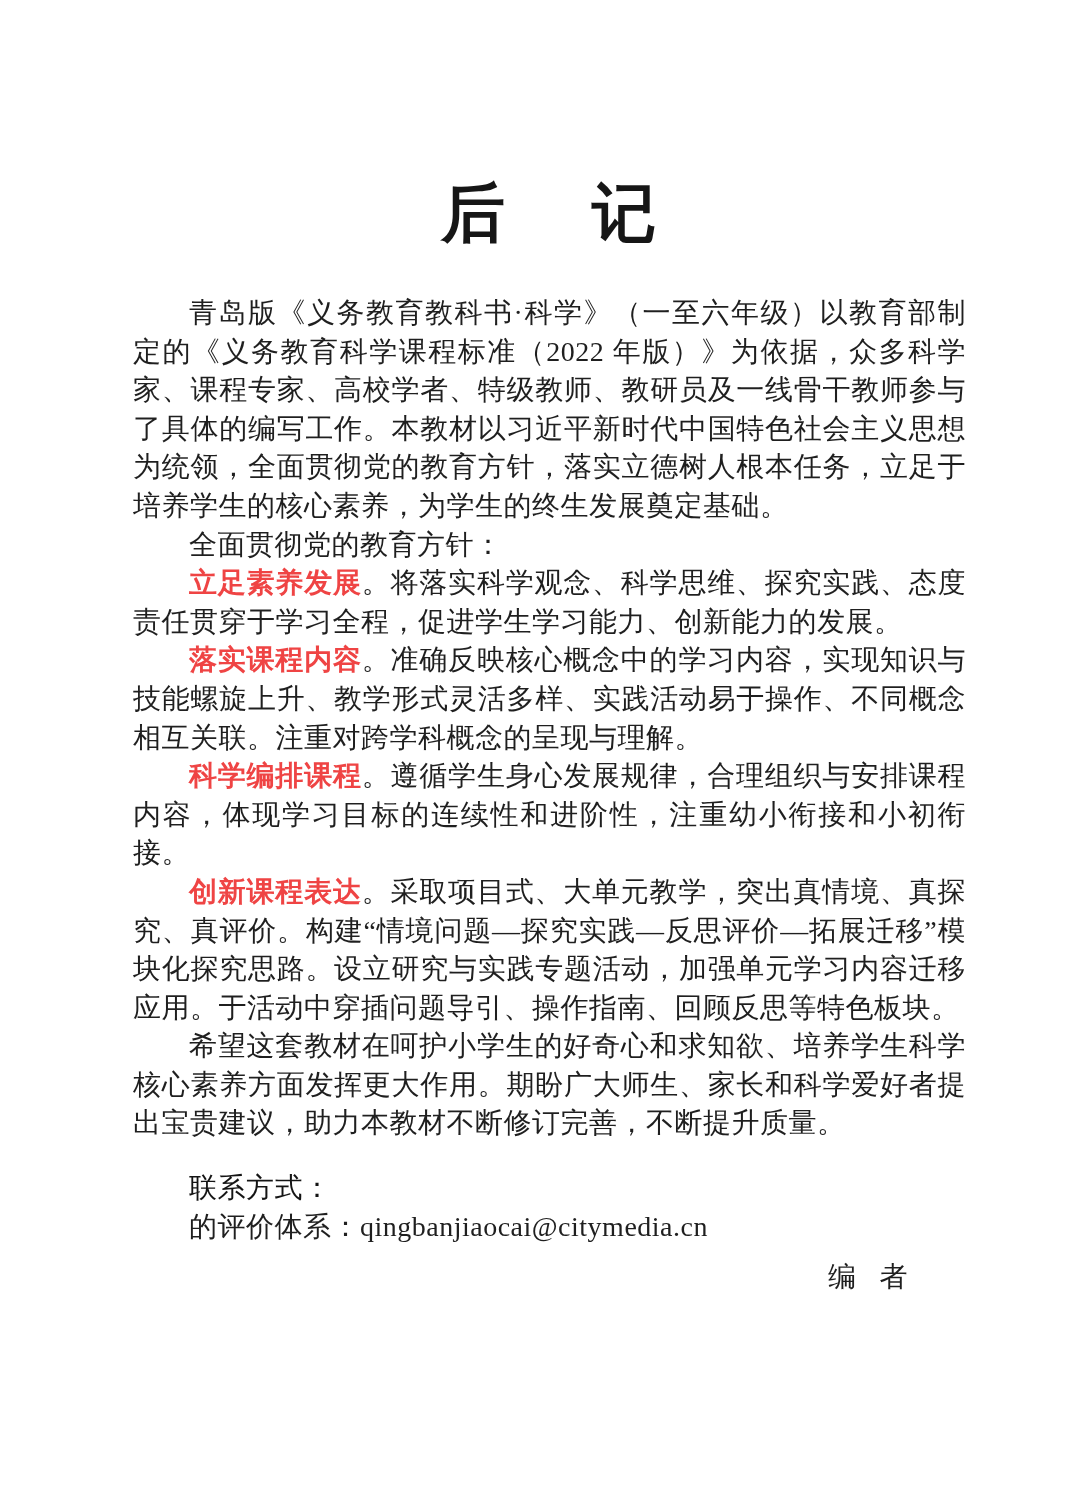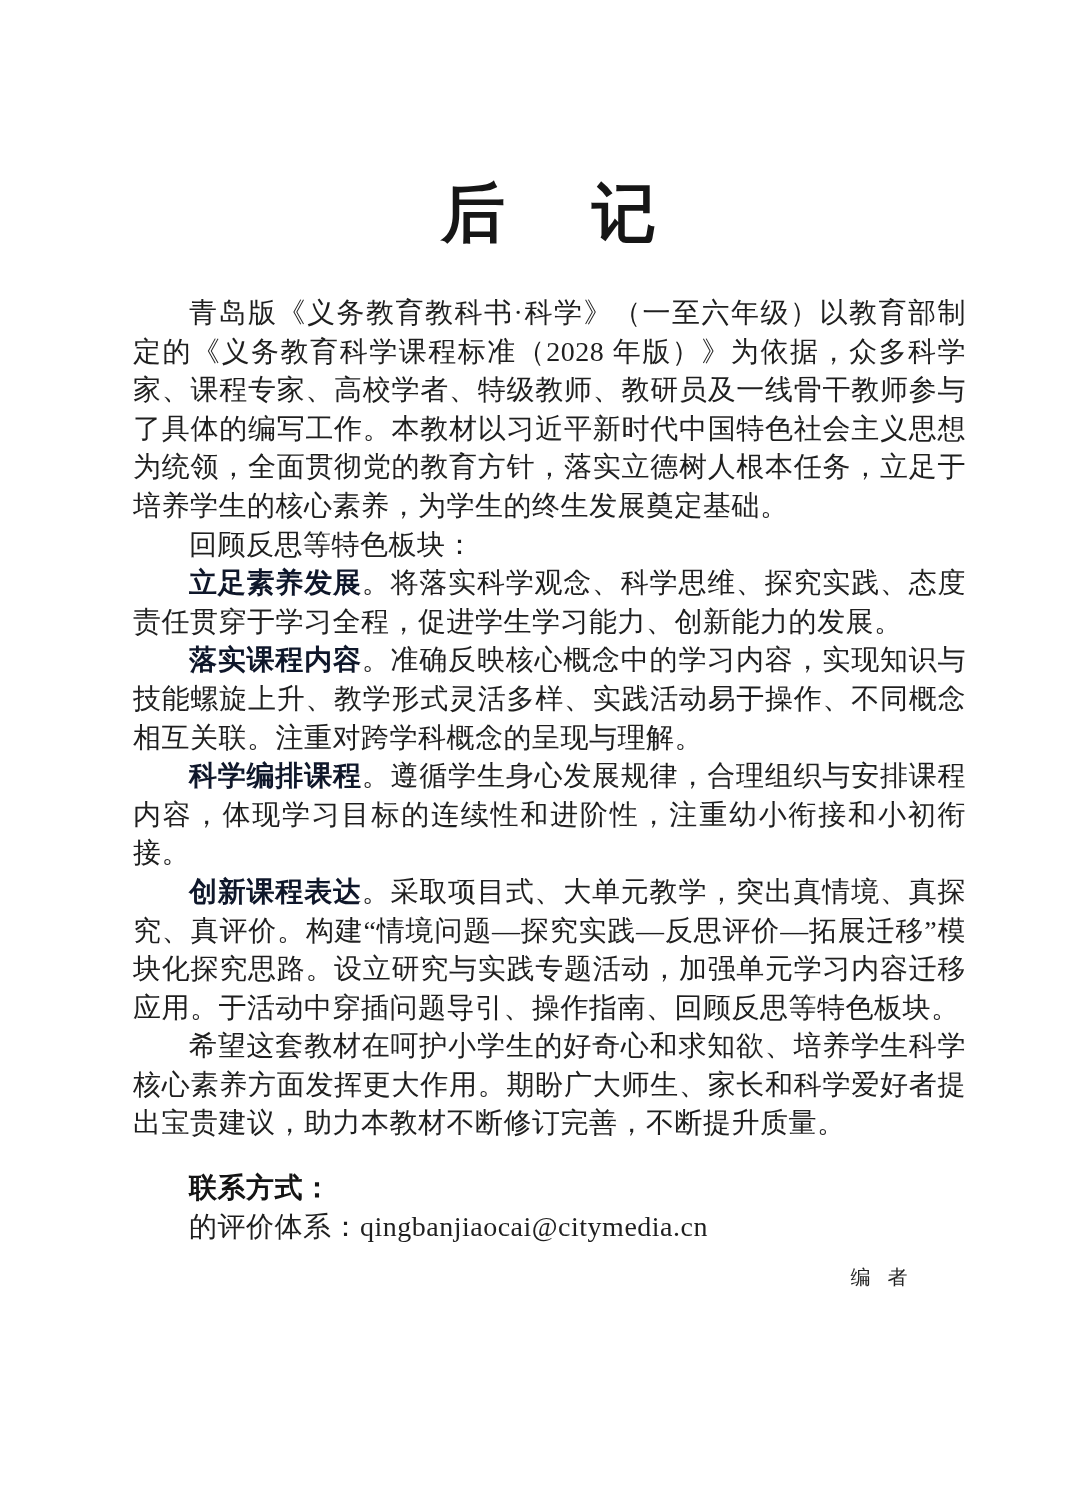--- a/index.html
+++ b/index.html
@@ -37,51 +37,51 @@
     line-height: 38.6px;
     text-align: justify;
     letter-spacing: 0.5px;
   }
   p.para {
     margin: 0;
     text-indent: 2em;
   }
   p.para .lead {
     font-weight: bold;
-    color: #0f172a;
+    color: #ef4444;
     font-family: Liberation Serif, serif;
   }
   .contact {
     margin-top: 26px;
   }
   .contact .heading {
-    font-weight: bold;
+    font-weight: normal;
     color: #141414;
   }
   .signature {
     margin: 12px 58px 0 0;
     text-align: right;
-    font-size: 20px;
+    font-size: 28px;
     line-height: 38.6px;
     word-spacing: 0.55em;
     letter-spacing: 0.5px;
   }
 </style>
 </head>
 <body>
 
 <div class="page">
 
   <h1 class="title">后 记</h1>
 
   <div class="body-text">
 
-    <p class="para"><b class="lead"></b><span>青岛版《义务教育教科书·科学》（一至六年级）以教育部制定的《义务教育科学课程标准（2028 年版）》为依据，众多科学家、课程专家、高校学者、特级教师、教研员及一线骨干教师参与了具体的编写工作。本教材以习近平新时代中国特色社会主义思想为统领，全面贯彻党的教育方针，落实立德树人根本任务，立足于培养学生的核心素养，为学生的终生发展奠定基础。</span></p>
+    <p class="para"><b class="lead"></b><span>青岛版《义务教育教科书·科学》（一至六年级）以教育部制定的《义务教育科学课程标准（2022 年版）》为依据，众多科学家、课程专家、高校学者、特级教师、教研员及一线骨干教师参与了具体的编写工作。本教材以习近平新时代中国特色社会主义思想为统领，全面贯彻党的教育方针，落实立德树人根本任务，立足于培养学生的核心素养，为学生的终生发展奠定基础。</span></p>
 
-    <p class="para"><b class="lead"></b><span>回顾反思等特色板块：</span></p>
+    <p class="para"><b class="lead"></b><span>全面贯彻党的教育方针：</span></p>
 
     <p class="para"><b class="lead">立足素养发展</b><span>。将落实科学观念、科学思维、探究实践、态度责任贯穿于学习全程，促进学生学习能力、创新能力的发展。</span></p>
 
     <p class="para"><b class="lead">落实课程内容</b><span>。准确反映核心概念中的学习内容，实现知识与技能螺旋上升、教学形式灵活多样、实践活动易于操作、不同概念相互关联。注重对跨学科概念的呈现与理解。</span></p>
 
     <p class="para"><b class="lead">科学编排课程</b><span>。遵循学生身心发展规律，合理组织与安排课程内容，体现学习目标的连续性和进阶性，注重幼小衔接和小初衔接。</span></p>
 
     <p class="para"><b class="lead">创新课程表达</b><span>。采取项目式、大单元教学，突出真情境、真探究、真评价。构建“情境问题—探究实践—反思评价—拓展迁移”模块化探究思路。设立研究与实践专题活动，加强单元学习内容迁移应用。于活动中穿插问题导引、操作指南、回顾反思等特色板块。</span></p>
 
 

